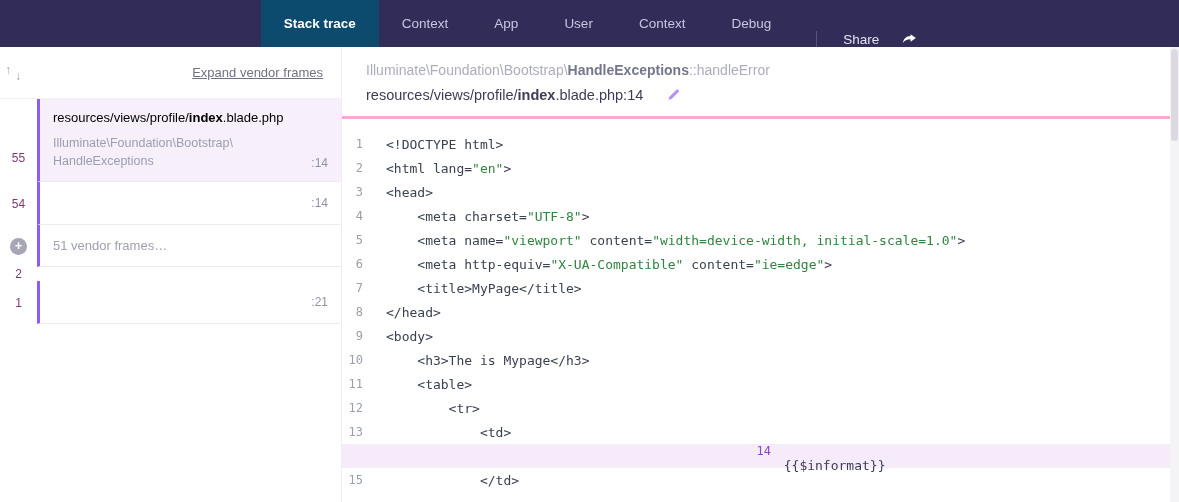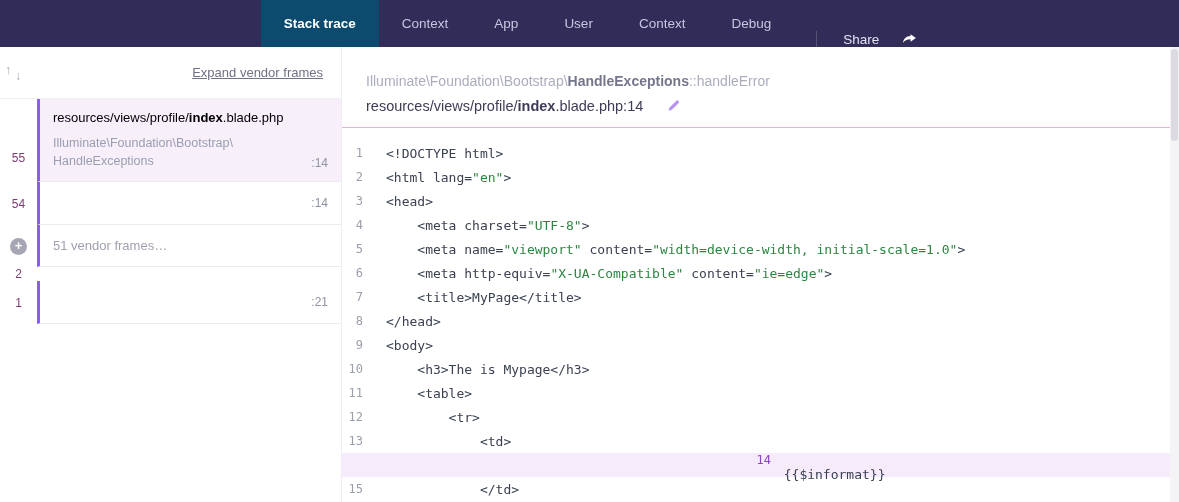--- a/index.html
+++ b/index.html
@@ -72,21 +72,21 @@
   .row-split { display: flex; justify-content: space-between; align-items: center; min-height: 20px; }
   .vendor-text { color: #9fa1b0; font-size: 13px; padding: 2px 0; }
   .plus-badge {
     width: 17px; height: 17px; border-radius: 50%;
     background: #a6a6b5; color: #ffffff; font-size: 13px; line-height: 16px;
     text-align: center; font-weight: 700; cursor: pointer;
   }
 
   
   .main { flex: 1; background: #fff; border-left: 1px solid #efedf3; min-width: 0; }
-  .main-header { padding: 26px 24px 13px; border-bottom: 1px solid #f9a8d4; }
+  .main-header { padding: 15px 24px 13px; border-bottom: 3px solid #f9a8d4; }
   .method-line { font-size: 14px; color: #abadbd; }
   .method-line .cls { color: #74768c; font-weight: 600; }
   .file-header-line {
     margin-top: 9px; font-size: 14.5px; color: #3f3b55;
     display: flex; align-items: center; gap: 23px;
   }
   .file-header-line b { font-weight: 700; }
   .pencil-icon { display: flex; align-items: center; cursor: pointer; }
 
   .code-area {

